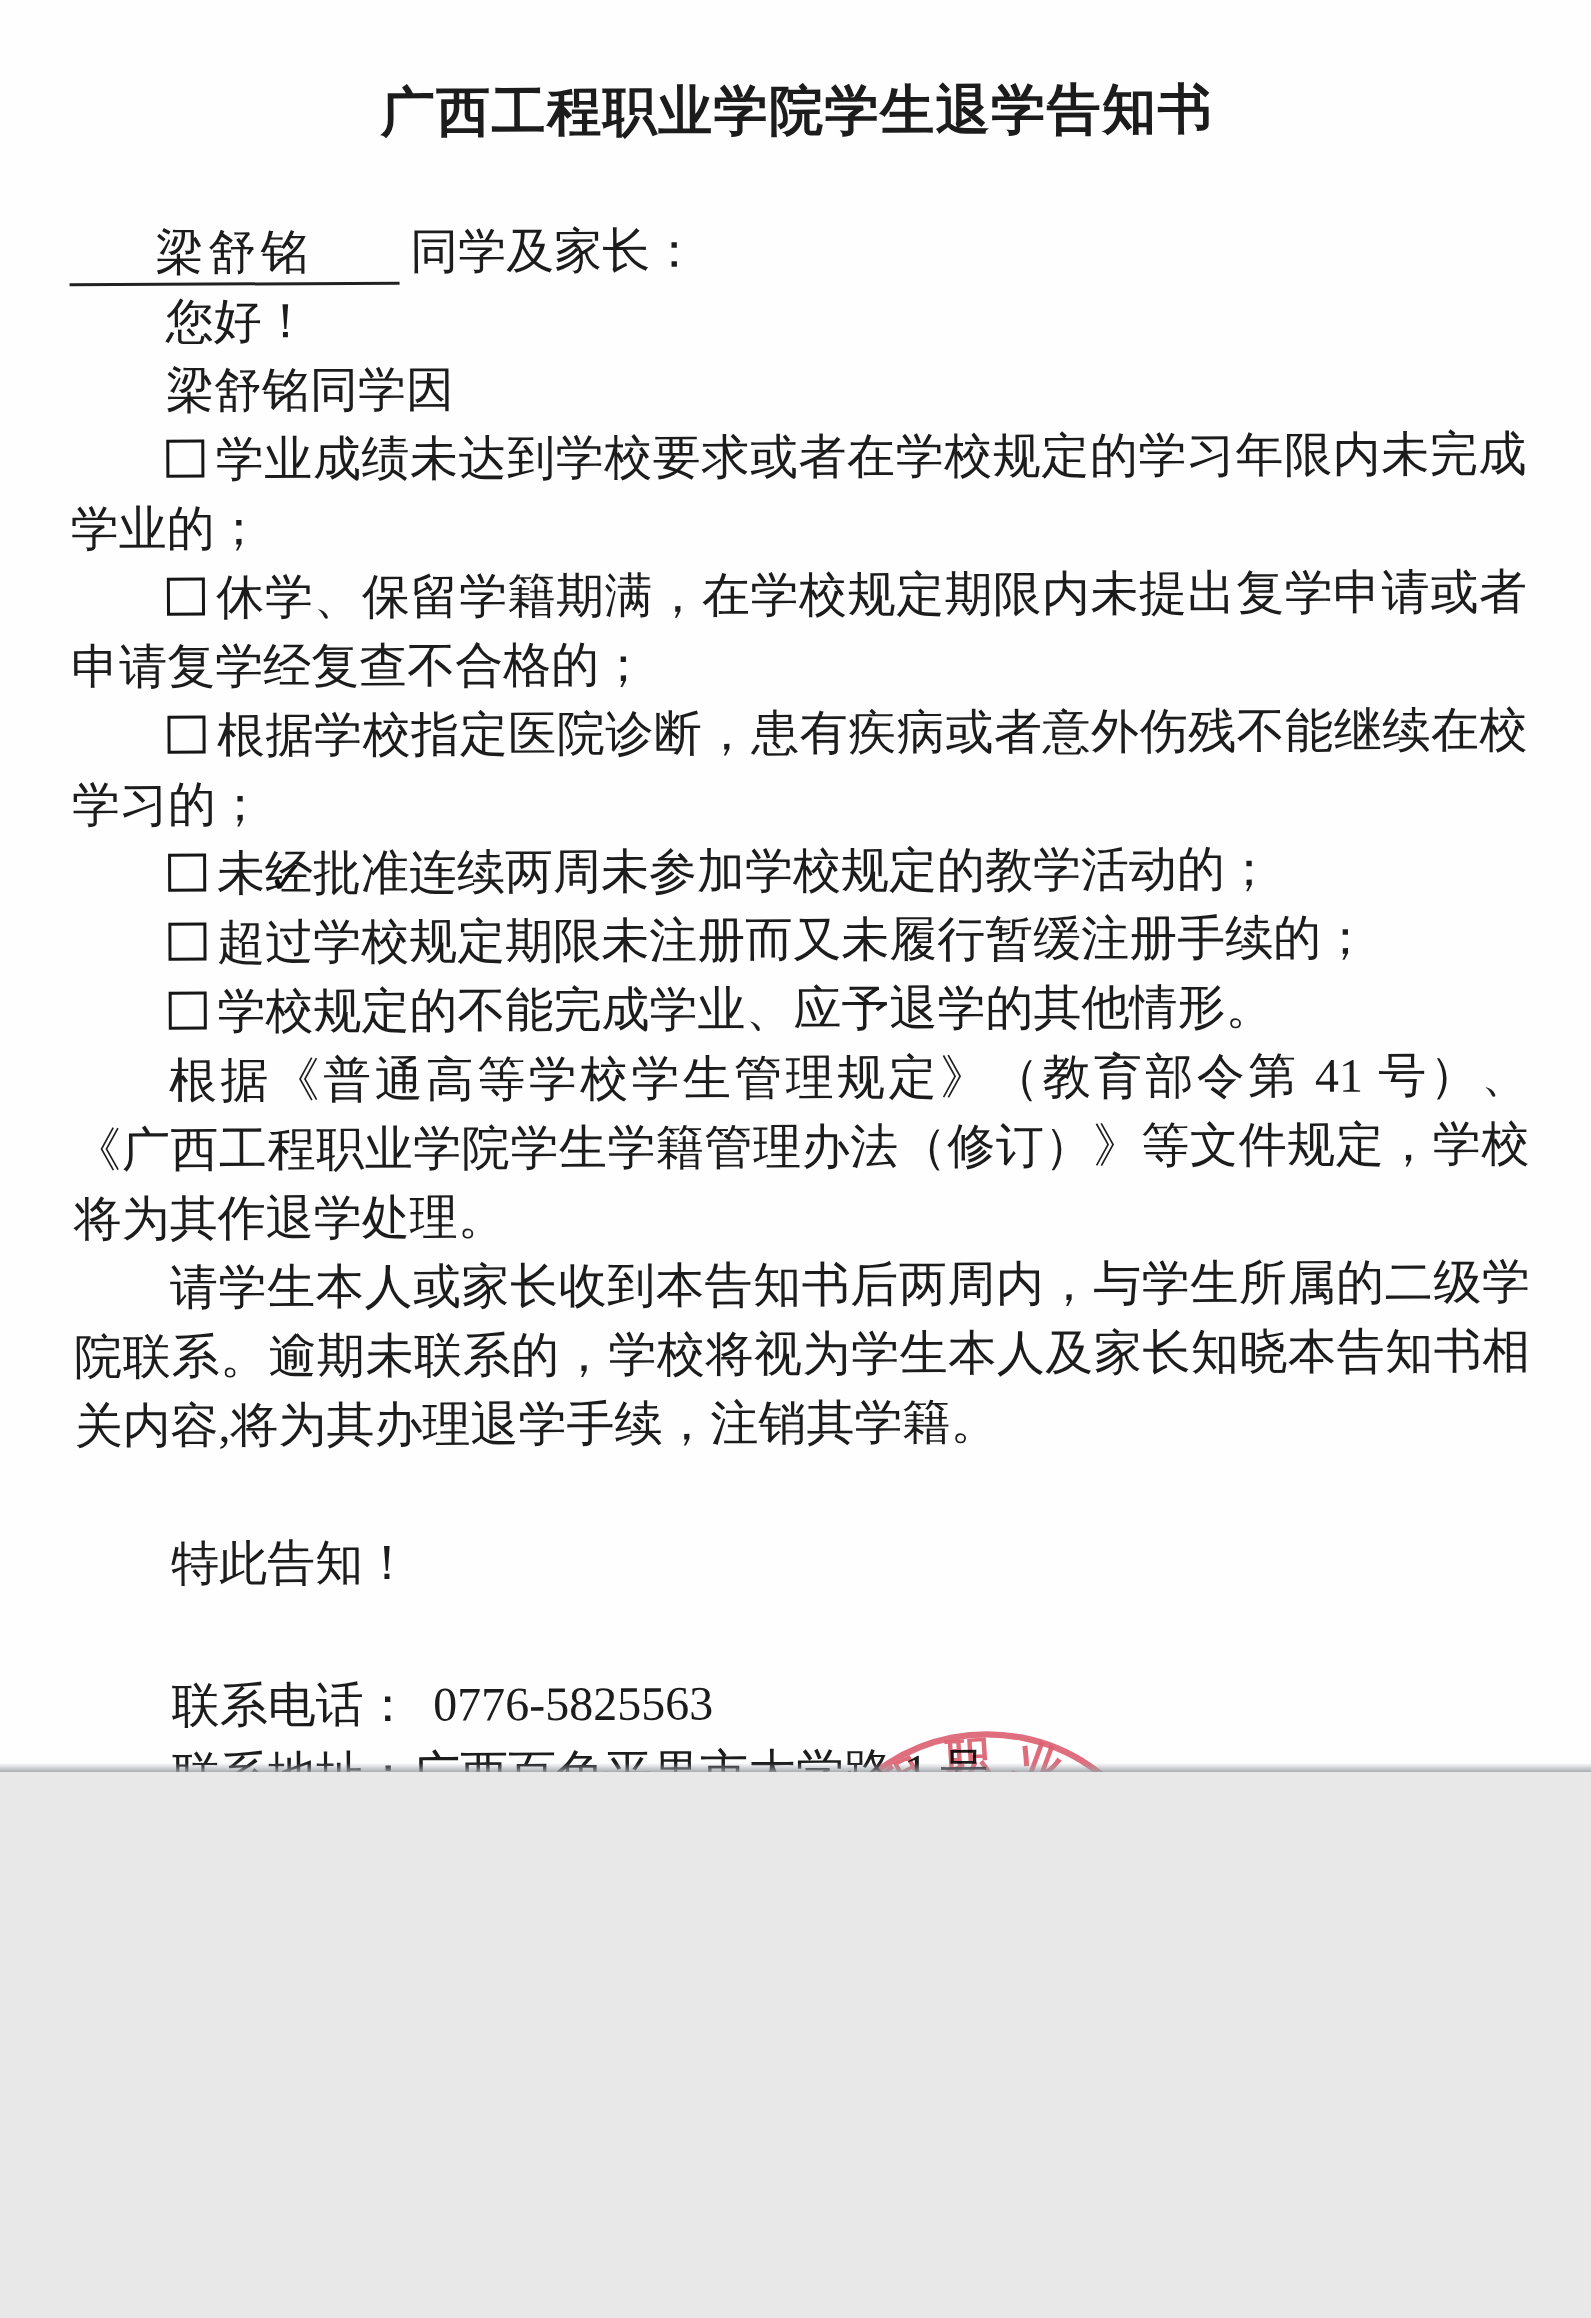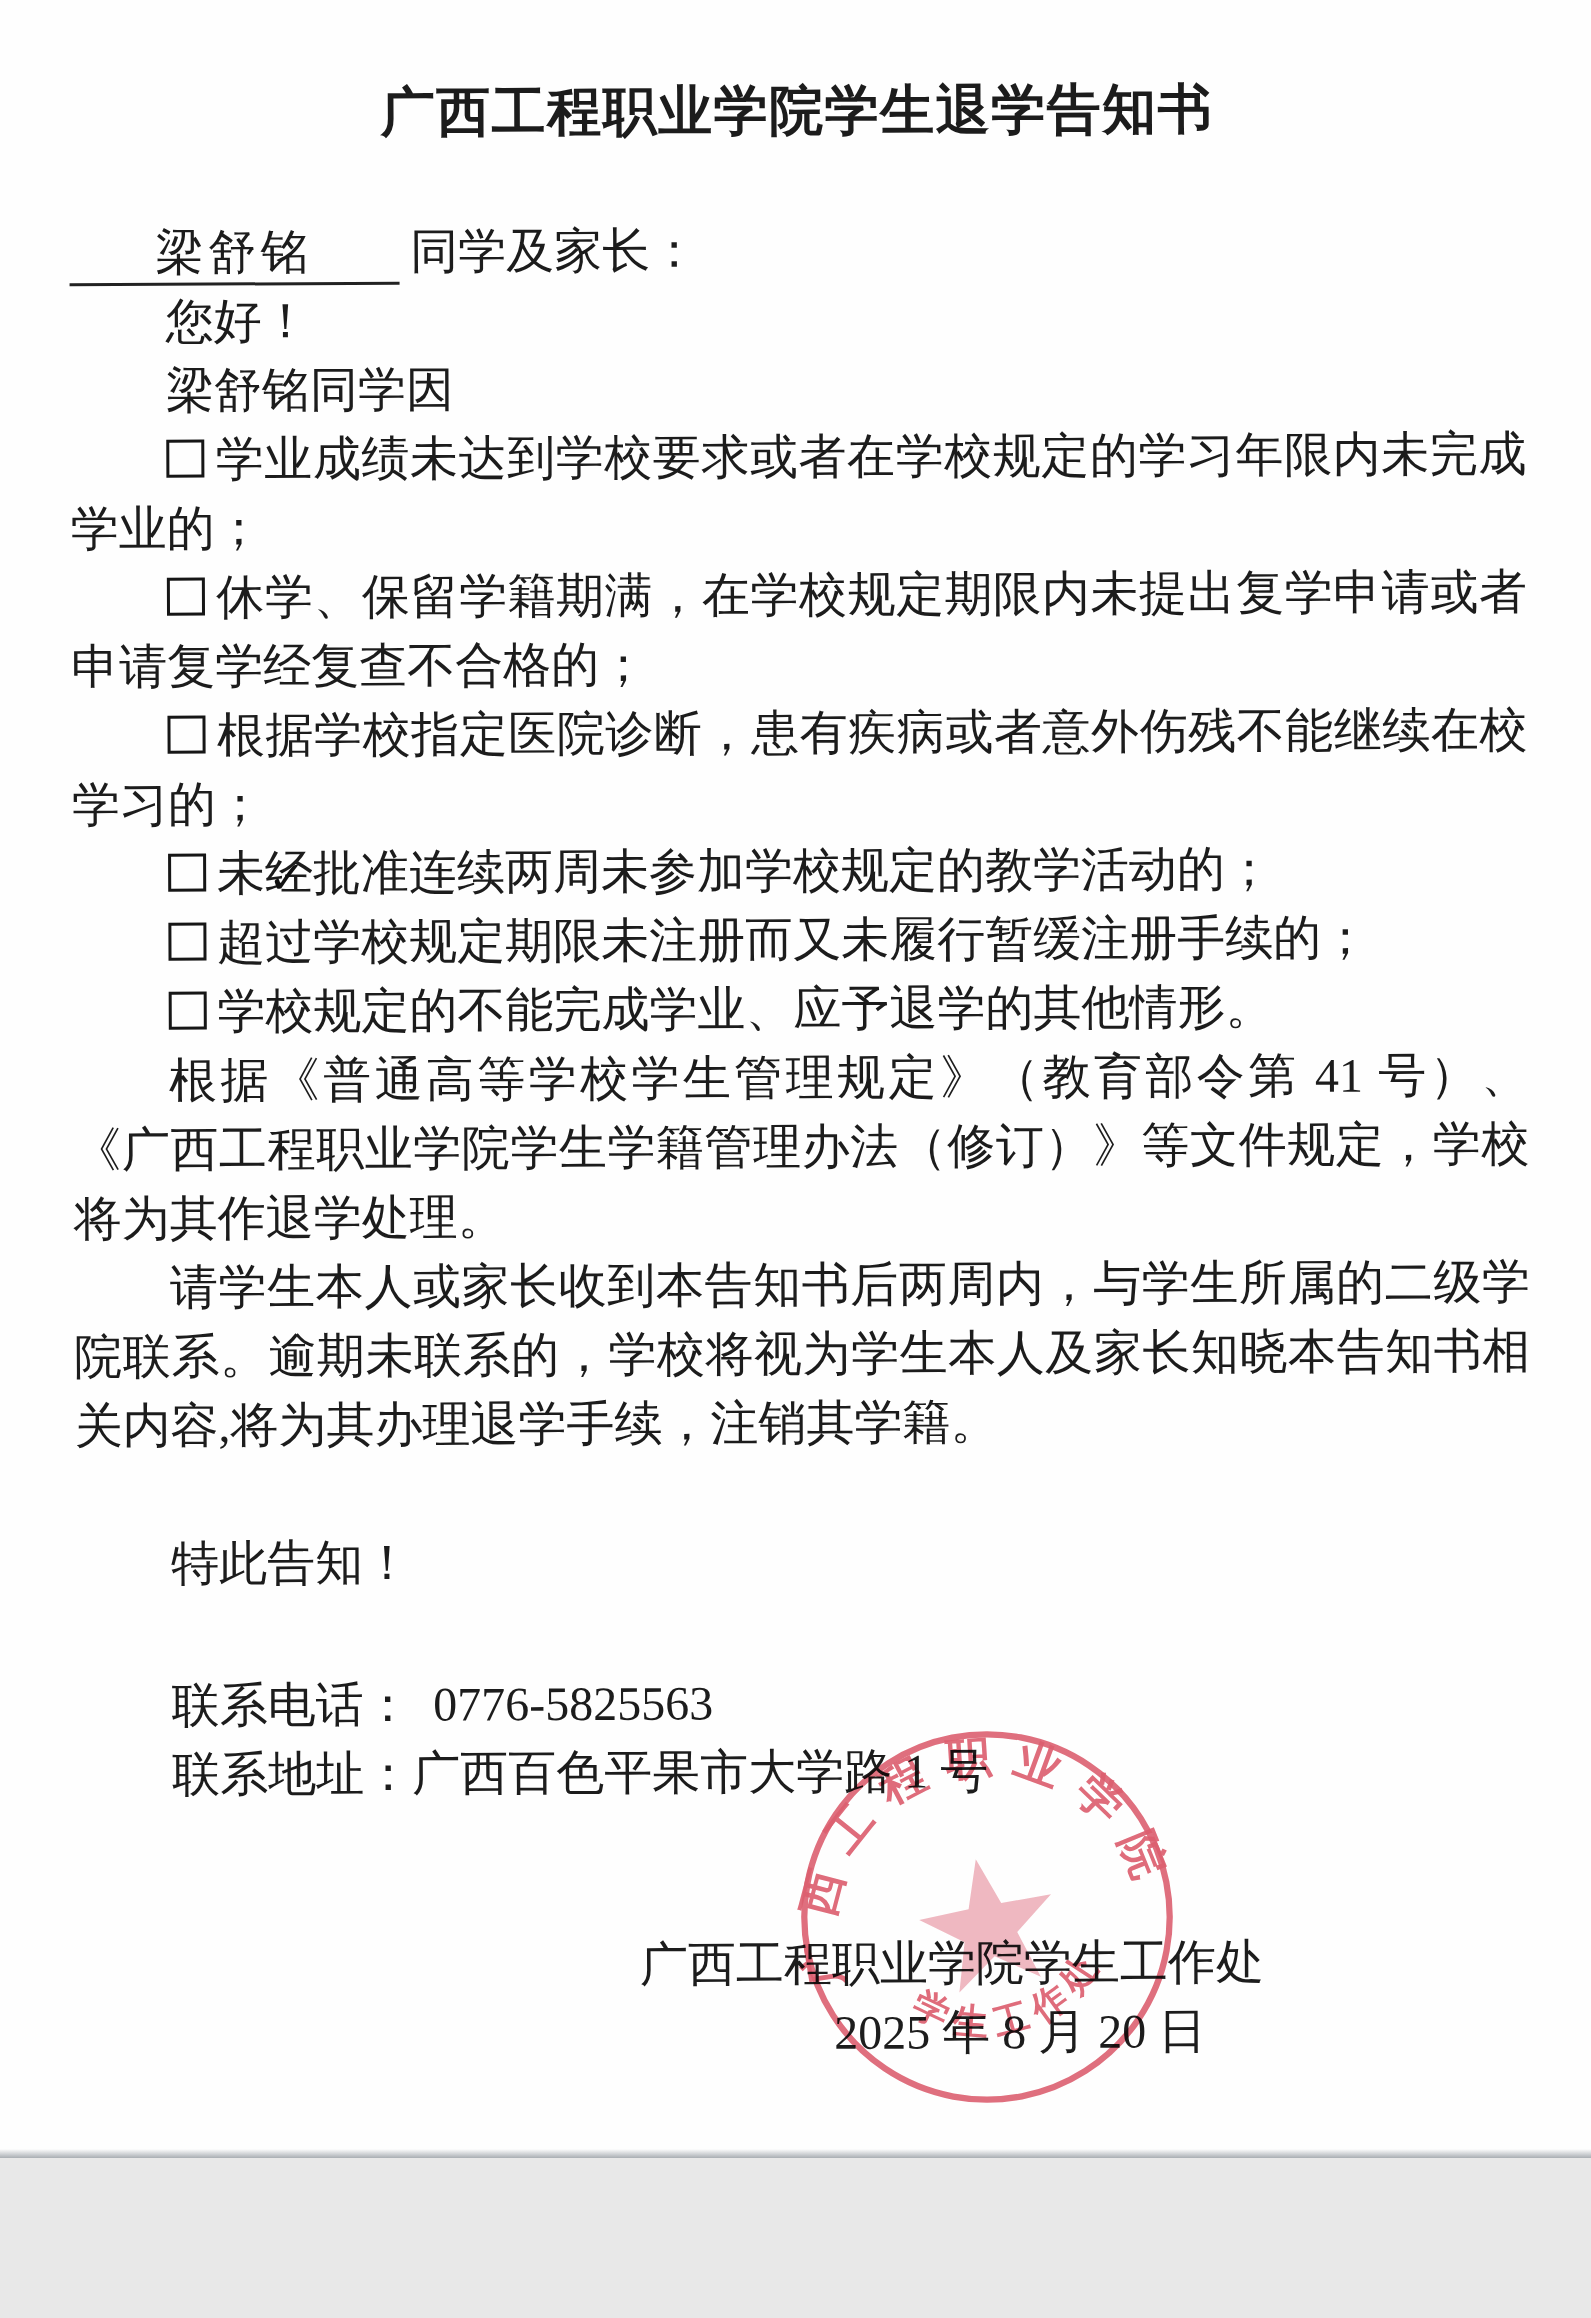--- a/index.html
+++ b/index.html
@@ -1,19 +1,19 @@
 <!DOCTYPE html>
 <html style="font-size:12.3px"><head>
 <meta charset="utf-8">
 <style>
   html,body { margin:0; padding:0; background:#e8e8e8; }
   .page {
     position: relative;
     width: 1592px;
-    height: 2158px;
+    height: 1772px;
     margin: 0 auto;
     background: #fefefe;
     color: #1c1c1c;
     font-family: "Liberation Serif", "DejaVu Serif", serif;
     font-size: 48px;
     line-height: 69px;
     overflow: hidden;
   }
   .content {
     position: absolute;

